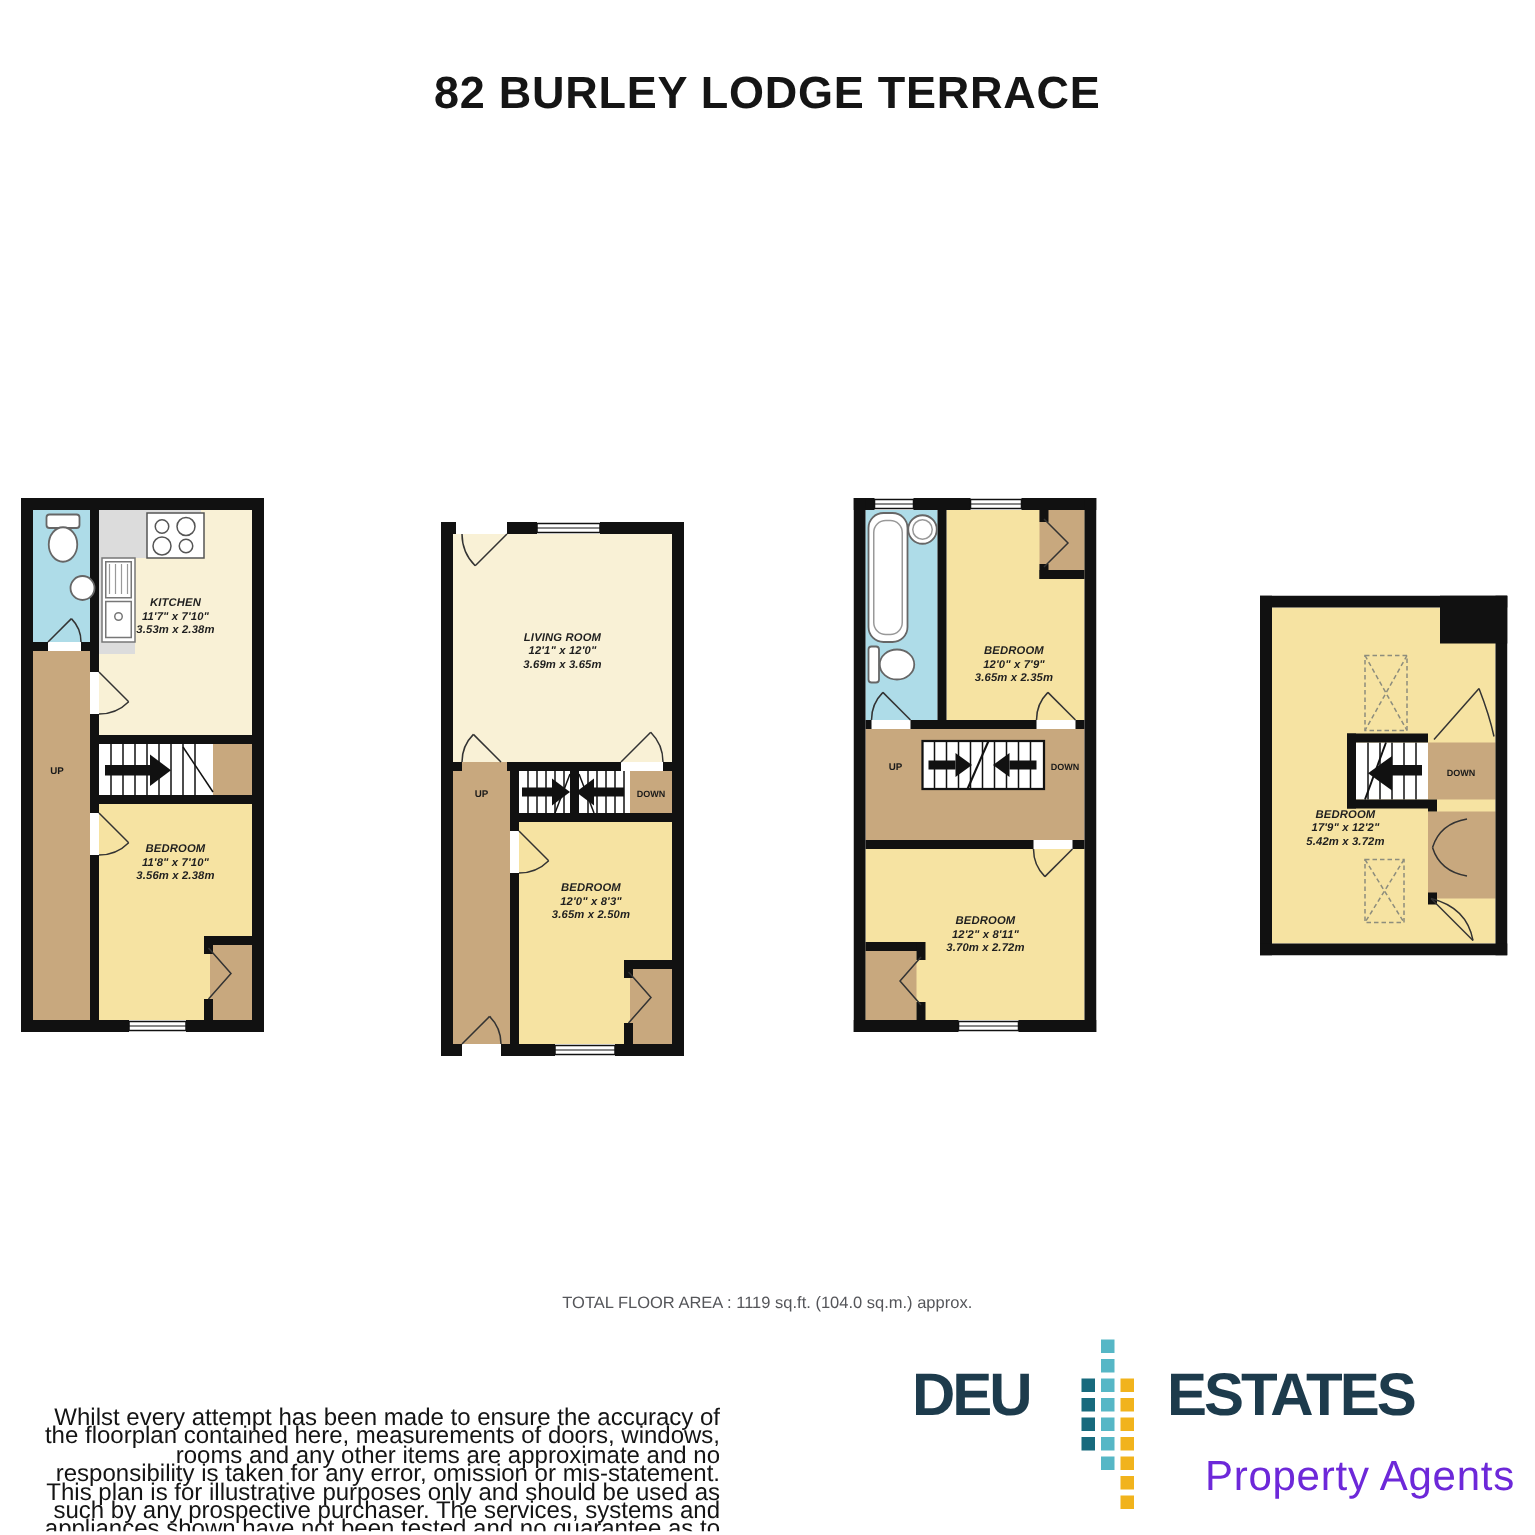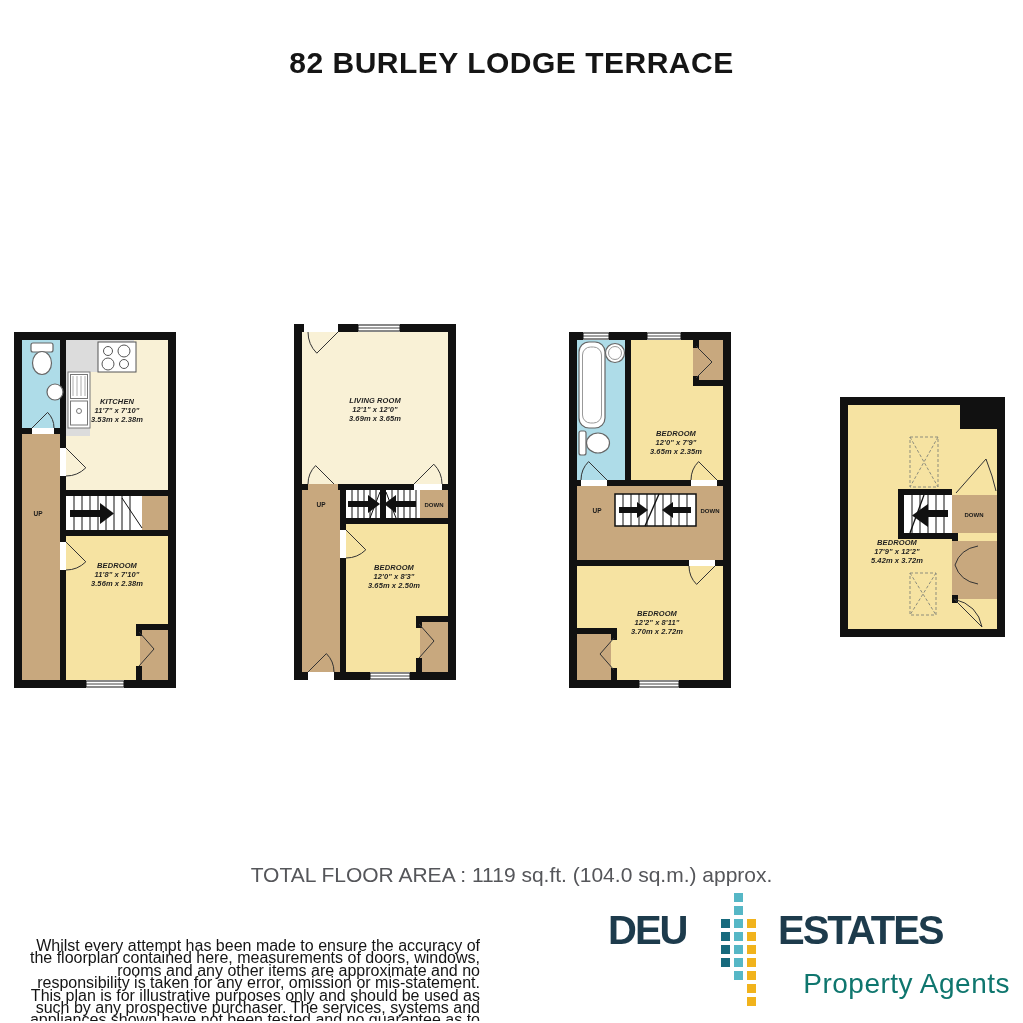--- a/index.html
+++ b/index.html
@@ -6,31 +6,31 @@
   .canvas{position:relative;width:1023px;height:1021px;background:#fff;overflow:hidden;
           font-family:"Liberation Sans",sans-serif;}
   .page-title{position:absolute;top:46px;left:0;width:100%;margin:0;text-align:center;
           font-size:30px;font-weight:bold;color:#151515;letter-spacing:.5px;}
   .plan{position:absolute;}
   .plan svg{position:absolute;left:0;top:0;}
   .room-label{position:absolute;text-align:center;font-weight:bold;color:#1f1f1f;
           font-size:7.5px;line-height:9px;letter-spacing:.1px;font-style:italic;}
   .room-label span{display:block;white-space:nowrap;}
   .total-area{position:absolute;top:863px;left:0;width:100%;text-align:center;
-          font-size:21px;color:#55565a;}
+          font-size:11px;color:#55565a;}
   .disclaimer{position:absolute;left:22px;top:940px;width:458px;text-align:right;
           font-size:16px;line-height:12.4px;color:#141414;}
   .logo{position:absolute;left:608px;top:890px;width:402px;height:124px;}
   .logo-deu,.logo-estates{position:absolute;top:20px;font-size:40px;font-weight:bold;
           color:#1d3b4c;letter-spacing:-2px;line-height:1;}
   .logo-deu{left:0;}
   .logo-estates{left:170px;}
   .logo-squares{position:absolute;left:113px;top:3px;width:36px;height:120px;}
   .logo-sq{position:absolute;width:9px;height:9px;}
-  .logo-tagline{position:absolute;right:0;top:80px;font-size:28px;color:#0f766e;
+  .logo-tagline{position:absolute;right:0;top:80px;font-size:28px;color:#6d28d9;
           letter-spacing:.5px;line-height:1;}
 </style>
 </head>
 <body>
 
 <div class="canvas">
 
   <h1 class="page-title">82 BURLEY LODGE TERRACE</h1>
 
   <div class="plan" style="left:14px;top:332px;width:162px;height:356px">
@@ -130,21 +130,21 @@
       <span>11'7" x 7'10"</span>
       <span>3.53m x 2.38m</span>
     </div>
     <div class="room-label" style="left:48px;top:229px;width:110px">
       <span>BEDROOM</span>
       <span>11'8" x 7'10"</span>
       <span>3.56m x 2.38m</span>
     </div>
   </div>
 
-  <div class="plan" style="left:294px;top:324px;width:162px;height:356px">
+  <div class="plan" style="left:294px;top:348px;width:162px;height:356px">
     <svg width="162" height="356" viewBox="0 0 162 356">
       <rect x="0" y="0" width="162" height="356" fill="#ffffff"></rect>
       <rect x="8" y="8" width="146" height="152" fill="#f9f1d6"></rect>
       <rect x="8" y="160" width="38" height="188" fill="#c8a87e"></rect>
       <rect x="52" y="166" width="34" height="28" fill="#ffffff"></rect>
       <rect x="92" y="166" width="34" height="28" fill="#ffffff"></rect>
       <rect x="126" y="166" width="28" height="28" fill="#c8a87e"></rect>
       <rect x="52" y="200" width="102" height="148" fill="#f6e3a2"></rect>
       <rect x="126" y="298" width="28" height="50" fill="#c8a87e"></rect>
       <g fill="#111111">

